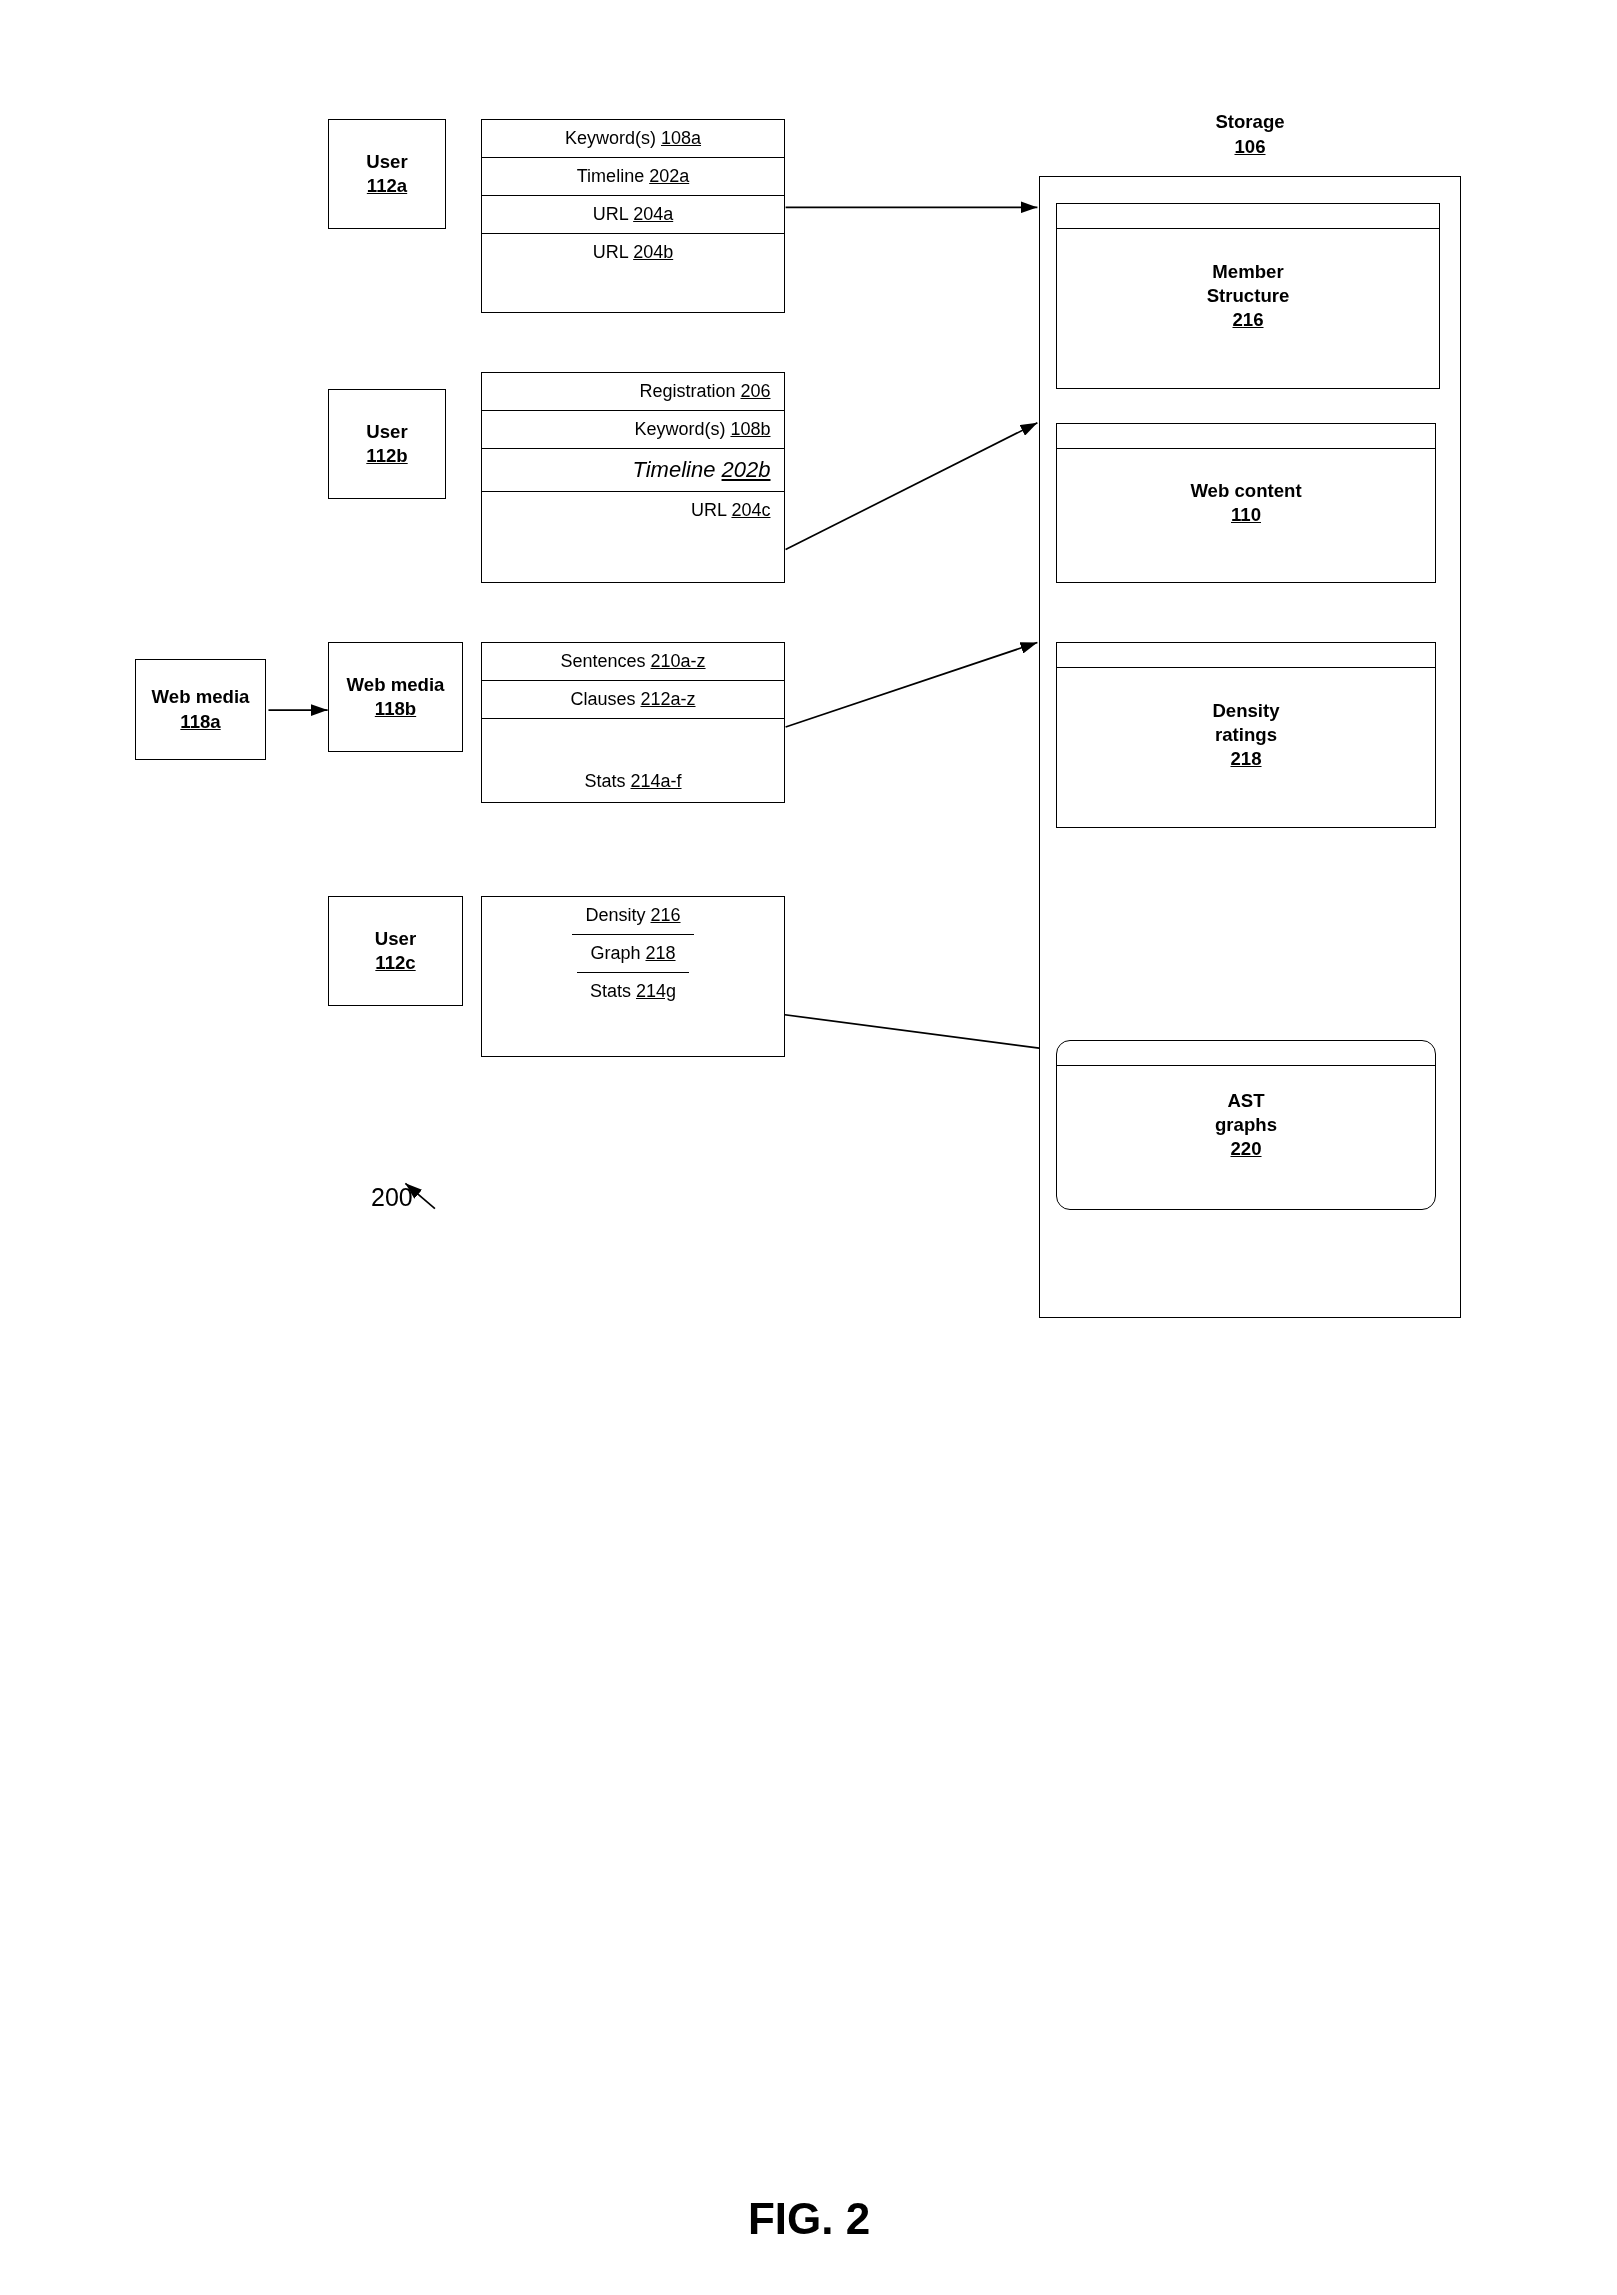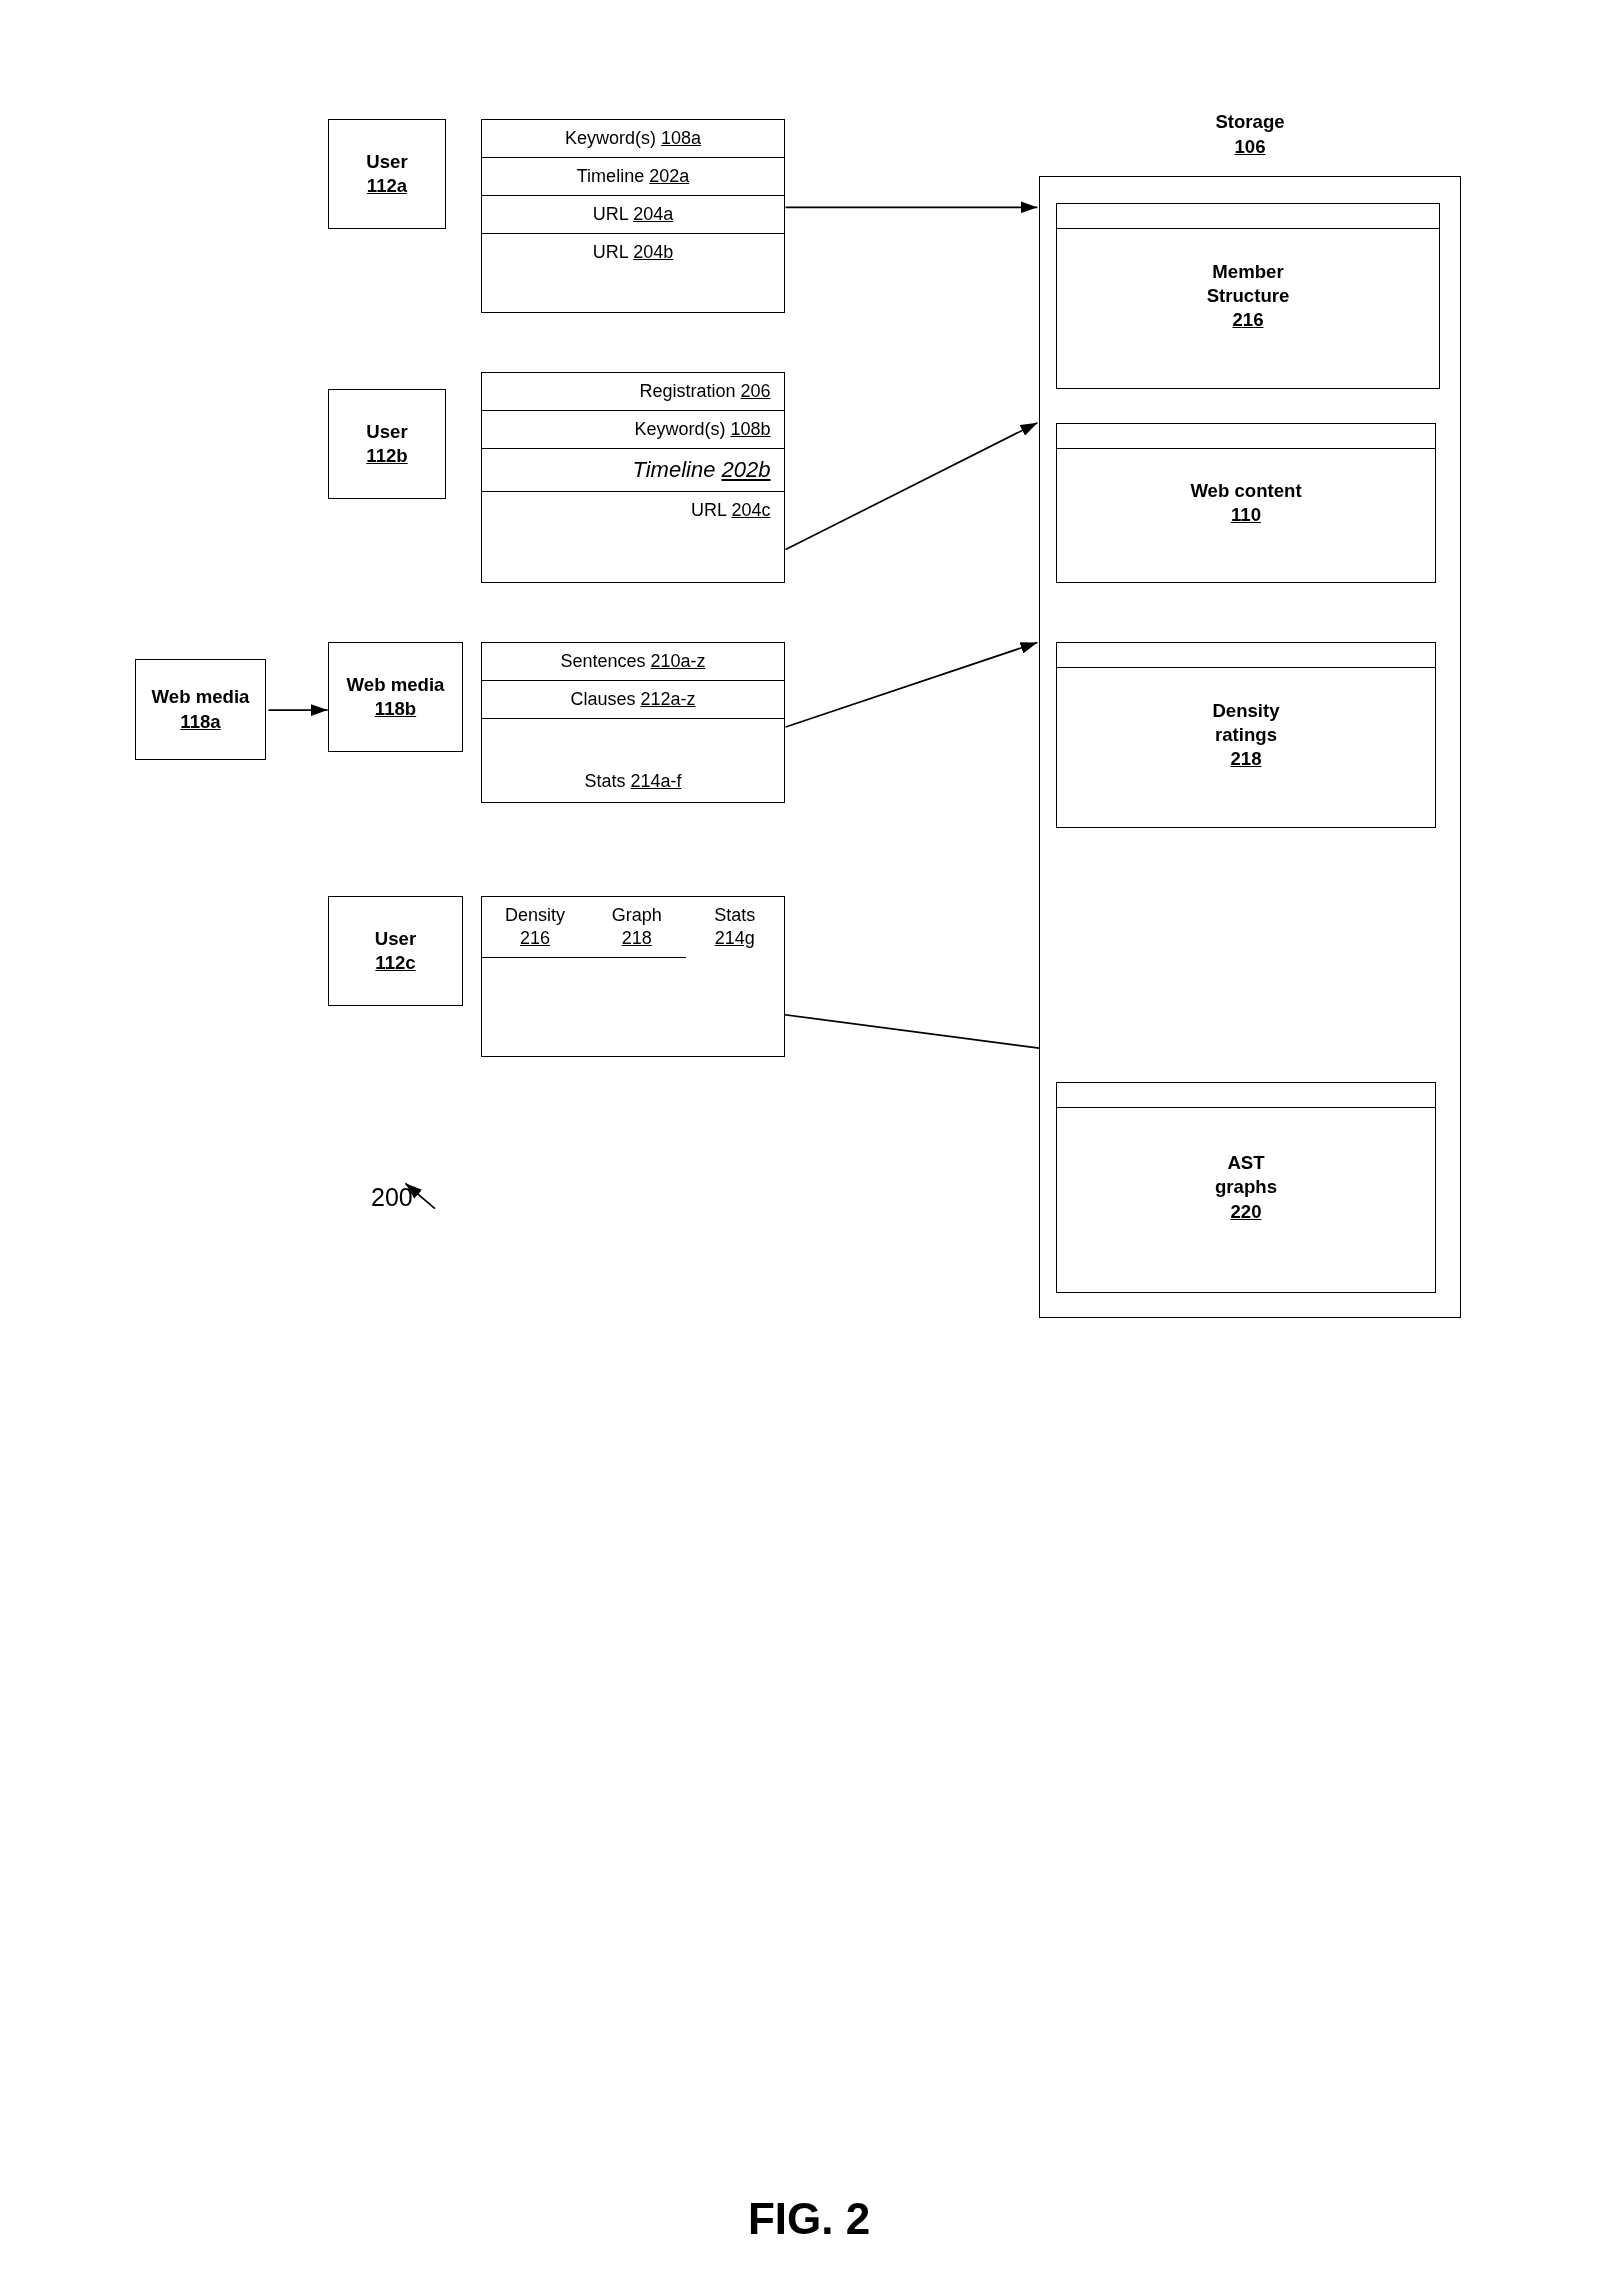--- a/index.html
+++ b/index.html
@@ -124,21 +124,21 @@
     <div style="border-bottom:1.7px solid #000; padding:6.8px 13.5px; font-size:18px;">Sentences <span class="underline">210a-z</span></div>
     <div style="border-bottom:1.7px solid #000; padding:6.8px 13.5px; font-size:18px;">Clauses <span class="underline">212a-z</span></div>
     <div style="padding:6.8px 13.5px; font-size:18px;margin-top:44px;">Stats <span class="underline">214a-f</span></div>
   </div>
 
   <div class="box" style="left:210px; top:845px; width:135px; height:110px;">
     <span class="box-label">User</span>
     <span class="box-label underline">112c</span>
   </div>
 
-  <div class="box" style="left:363px; top:845px; width:304px; height:161px; flex-direction:row; align-items:flex-start; justify-content:flex-start;">
+  <div class="box" style="left:363px; top:845px; width:304px; height:161px; flex-direction:column; align-items:center; justify-content:flex-start;">
     <div style="border-bottom:1.7px solid #000; padding:6.8px 13.5px; font-size:18px;">Density <span class="underline">216</span></div>
     <div style="border-bottom:1.7px solid #000; padding:6.8px 13.5px; font-size:18px;">Graph <span class="underline">218</span></div>
     <div style="padding:6.8px 13.5px; font-size:18px;">Stats <span class="underline">214g</span></div>
   </div>
 
   <div class="storage-outer" style="position:absolute; left:921px; top:42px; width:422px; height:1225px; border:1.7px solid #000;">
 
     <div style="position:absolute; top:0; left:0; right:0; height:68px; border-bottom:1.7px solid #000; display:flex; align-items:center; justify-content:center; flex-direction:column;">
     </div>
   </div>
@@ -161,21 +161,21 @@
     <span class="box-label underline">110</span>
   </div>
 
   <div class="box" style="left:938px; top:591px; width:380px; height:186px;">
     <div style="position:absolute; top:0; left:0; right:0; height:25px; border-bottom:1.7px solid #000;"></div>
     <span class="box-label">Density<br>ratings</span>
     <span class="box-label underline">218</span>
   </div>
 
 
-  <div class="box" style="left:938px; top:1031px; width:380px; height:211px;">
+  <div class="box" style="left:938px; top:989px; width:380px; height:170px;border-radius:14px;">
     <div style="position:absolute; top:0; left:0; right:0; height:25px; border-bottom:1.7px solid #000;"></div>
     <span class="box-label">AST<br>graphs</span>
     <span class="box-label underline">220</span>
   </div>
 
   <div style="position:absolute; left:253px; top:1132px; font-size:25px;">
     200
   </div>
 
 </div>

